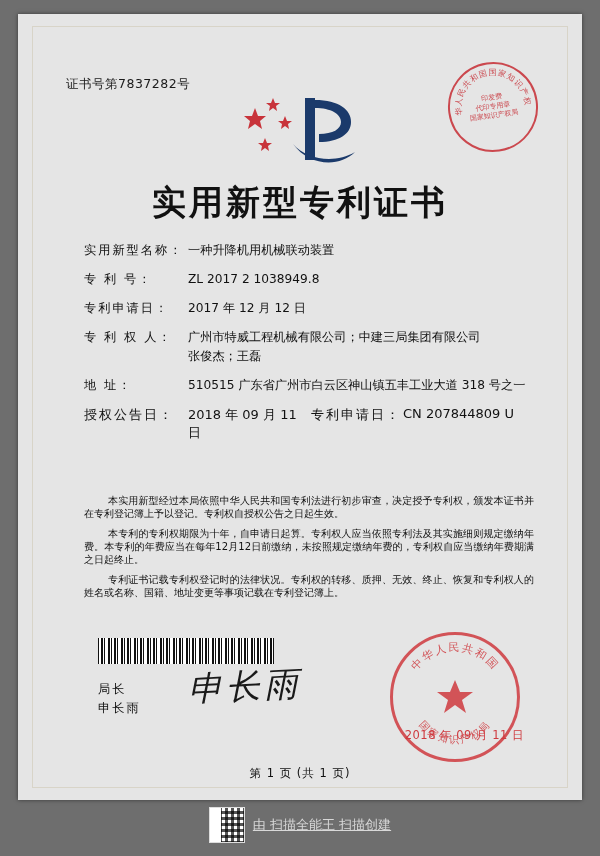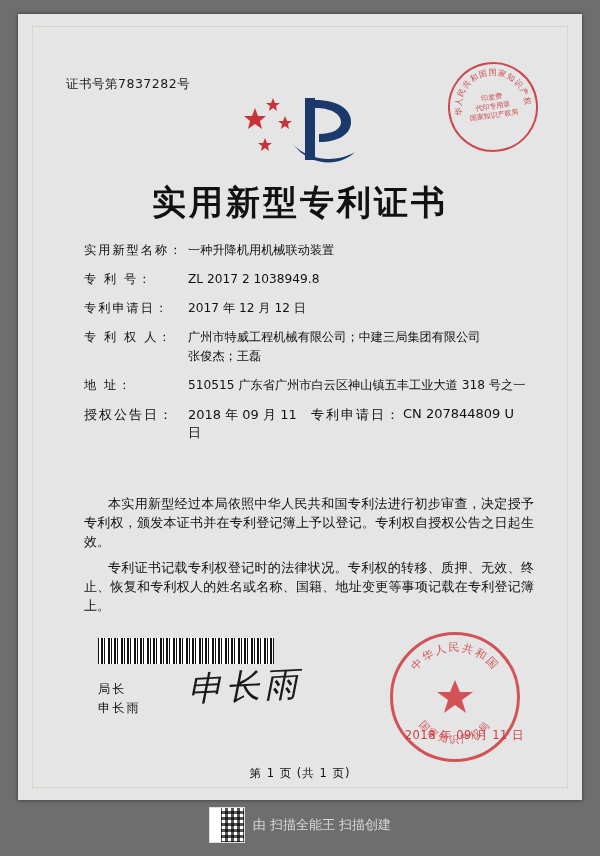--- a/index.html
+++ b/index.html
@@ -142,22 +142,22 @@
   }
   .row-split .half.second .field-label {
     width: 92px;
     flex: 0 0 92px;
   }
   .paragraphs {
     position: absolute;
     left: 66px;
     right: 48px;
     top: 480px;
-    font-size: 13px;
-    line-height: 19px;
+    font-size: 10px;
+    line-height: 13px;
     color: #111;
     text-align: justify;
     font-family: "DejaVu Sans", sans-serif;
   }
   .paragraphs p {
     margin: 0 0 7px 0;
     text-indent: 24px;
   }
   
   .barcode {
@@ -233,20 +233,21 @@
     right: 0;
     bottom: 10px;
     height: 42px;
     display: flex;
     align-items: center;
     justify-content: center;
     gap: 8px;
     color: #d8d8d8;
     font-size: 13px;
     font-family: "DejaVu Sans", sans-serif;
+    text-decoration: underline;
   }
   .qr {
     width: 34px;
     height: 34px;
     background:
       linear-gradient(to right, #fff 0 33%, transparent 33% 100%),
       repeating-linear-gradient(to bottom, #fff 0 3px, #555 3px 6px),
       repeating-linear-gradient(to right, #fff 0 3px, #555 3px 6px),
       #fff;
     background-blend-mode: normal, multiply, multiply;
@@ -335,20 +336,21 @@
         <div class="half second">
           <div class="field-label">专利申请日：</div>
           <div class="field-value">CN 207844809 U</div>
         </div>
       </div>
 
     </div>
 
     <div class="paragraphs">
       <p>本实用新型经过本局依照中华人民共和国专利法进行初步审查，决定授予专利权，颁发本证书并在专利登记簿上予以登记。专利权自授权公告之日起生效。</p>
+      <p>本专利的专利权期限为十年，自申请日起算。专利权人应当依照专利法及其实施细则规定缴纳年费。本专利的年费应当在每年12月12日前缴纳，未按照规定缴纳年费的，专利权自应当缴纳年费期满之日起终止。</p>
       <p>专利证书记载专利权登记时的法律状况。专利权的转移、质押、无效、终止、恢复和专利权人的姓名或名称、国籍、地址变更等事项记载在专利登记簿上。</p>
     </div>
 
     <div class="barcode"></div>
 
     <div class="director">
       <div>局长</div>
       <div>申长雨</div>
     </div>
 

